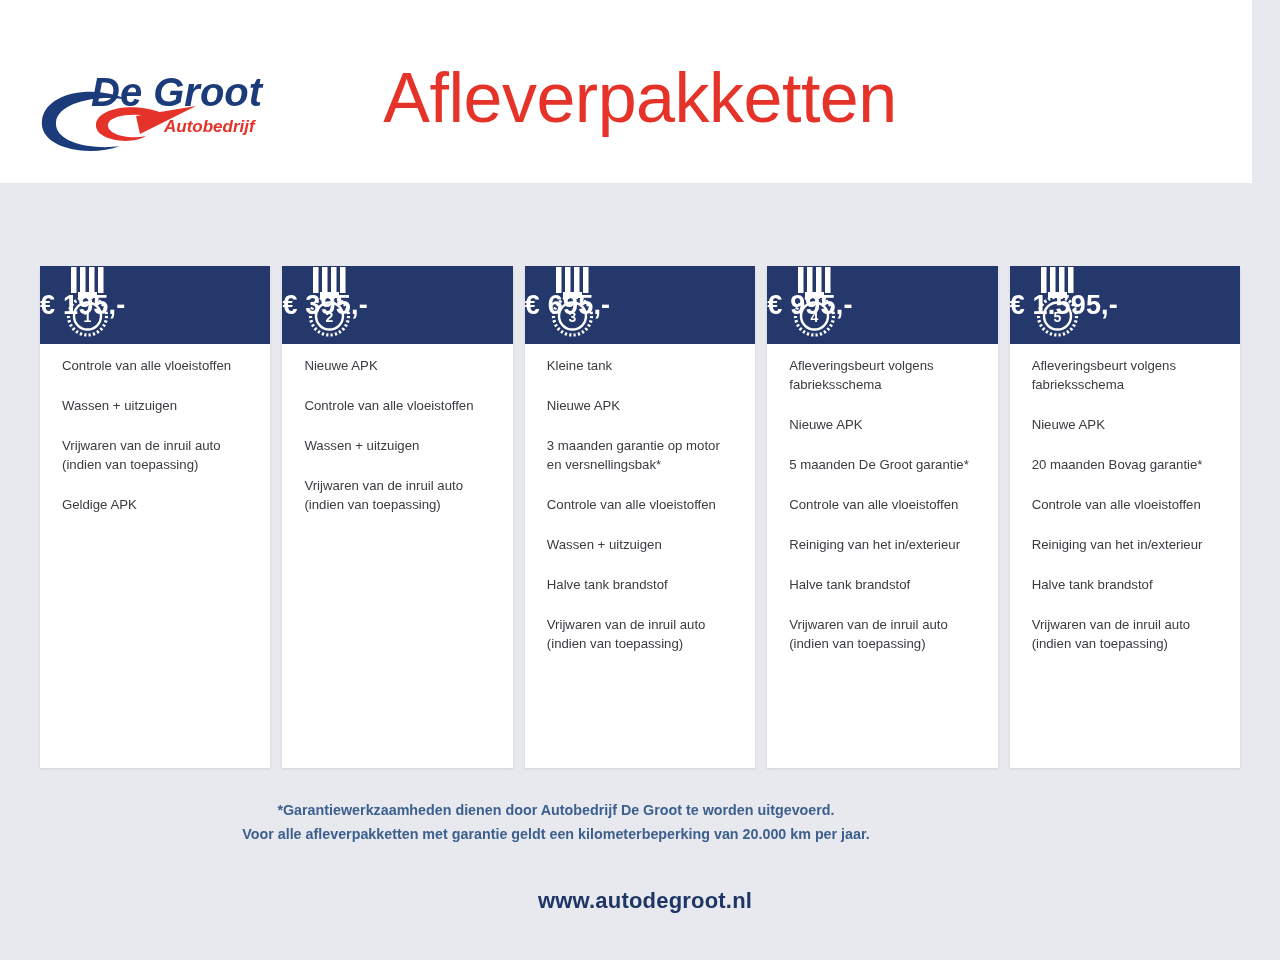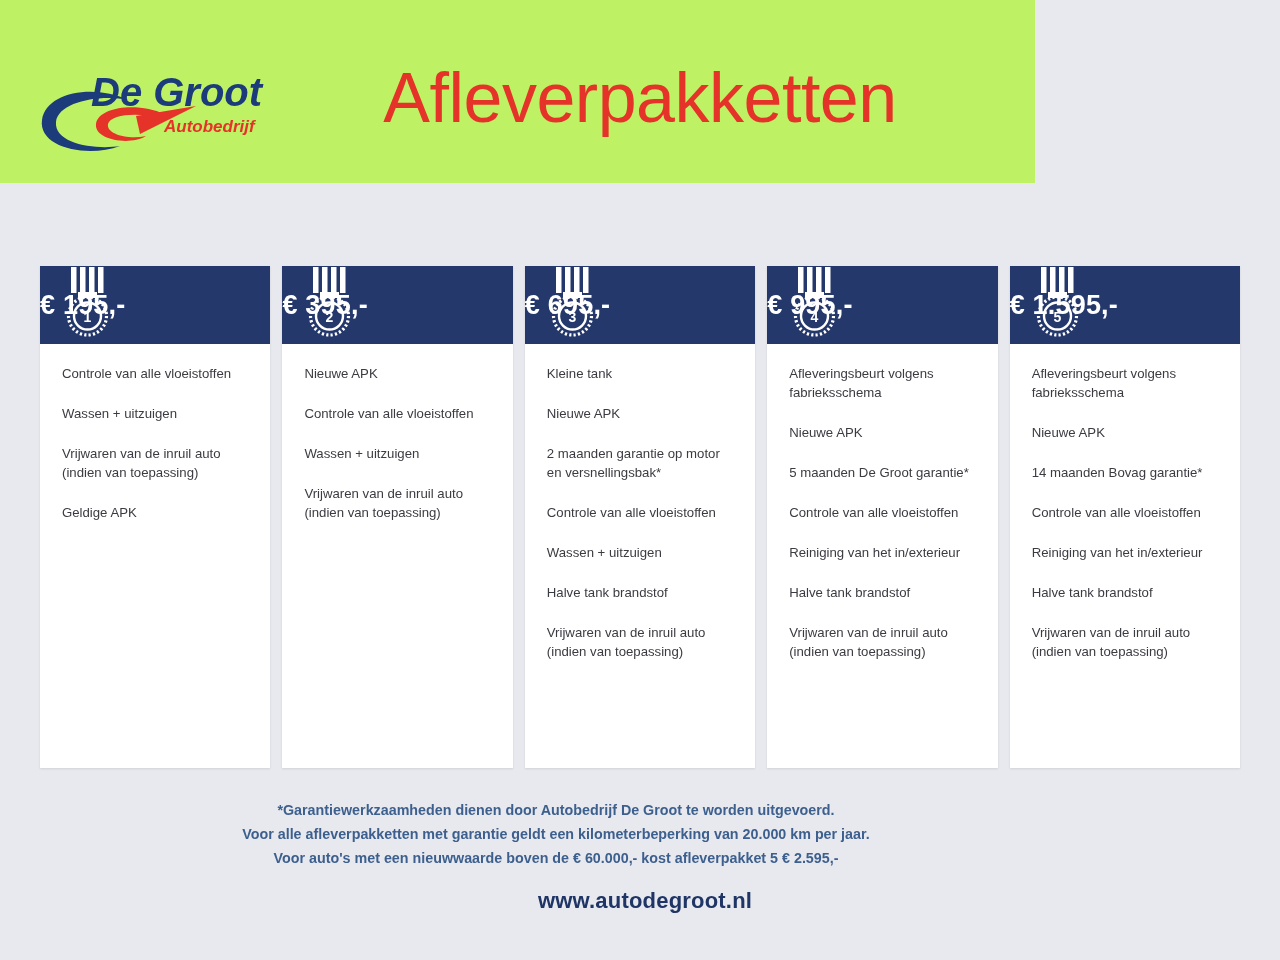--- a/index.html
+++ b/index.html
@@ -6,22 +6,22 @@
   html,body { width:1280px; height:960px; }
   body {
     font-family:"Liberation Sans", sans-serif;
     background:#e7e9ee;
     overflow:hidden;
   }
   .page { position:relative; width:1280px; height:960px; background:#e7e9ee; }
 
   
   .topband {
-    position:absolute; left:0; top:0; width:1035px; height:183px;
-    background:#bef264;
+    position:absolute; left:0; top:0; width:1252px; height:183px;
+    background:#ffffff;
   }
   .logo-wrap {
     position:absolute; left:36px; top:62px; width:260px; height:100px;
   }
   .logo-svg { display:block; }
   .main-title {
     position:absolute; left:0; top:58px; width:1280px;
     text-align:center;
     font-family:"Liberation Sans", sans-serif;
     font-size:70px; font-weight:400; color:#e63329;
@@ -42,21 +42,21 @@
     height:78px; background:#25386b; position:relative;
     display:flex; align-items:center;
   }
   .medal { position:absolute; left:18px; top:-5px; width:62px; height:82px; }
   .medal svg { display:block; }
   .price {
     width:100%; text-align:left; padding-right:8px;
     color:#ffffff; font-size:27px; font-weight:bold;
     letter-spacing:0.2px;
   }
-  .card-body { padding:20px 22px 10px 22px; flex:1; }
+  .card-body { padding:12px 22px 10px 22px; flex:1; }
   .feat {
     color:#3b3b42; font-size:13.2px; line-height:19px;
     margin-bottom:21px; white-space:pre-line;
   }
   .feat:last-child { margin-bottom:0; }
 
   
   .footnotes {
     position:absolute; left:0; top:798px; width:1112px;
     text-align:center; color:#3d5f8e; font-size:14.3px;
@@ -161,21 +161,21 @@
             <circle cx="29.5" cy="55" r="19" fill="none" stroke="#ffffff" stroke-width="3.2" stroke-dasharray="2.2 2.2"></circle>
             <circle cx="29.5" cy="55" r="13.5" fill="none" stroke="#ffffff" stroke-width="2.4"></circle>
             <text x="29.5" y="60.5" text-anchor="middle" font-family="Liberation Sans, sans-serif" font-size="14" font-weight="bold" fill="#ffffff">3</text>
           </svg>
         </div>
         <div class="price">€ 695,-</div>
       </div>
       <div class="card-body">
         <div class="feat">Kleine tank</div>
         <div class="feat">Nieuwe APK</div>
-        <div class="feat">2 maanden garantie op motor
+        <div class="feat">3 maanden garantie op motor
 en versnellingsbak*</div>
         <div class="feat">Controle van alle vloeistoffen</div>
         <div class="feat">Wassen + uitzuigen</div>
         <div class="feat">Halve tank brandstof</div>
         <div class="feat">Vrijwaren van de inruil auto
 (indien van toepassing)</div>
       </div>
     </div>
 
     <div class="card">
@@ -224,32 +224,31 @@
             <circle cx="29.5" cy="55" r="13.5" fill="none" stroke="#ffffff" stroke-width="2.4"></circle>
             <text x="29.5" y="60.5" text-anchor="middle" font-family="Liberation Sans, sans-serif" font-size="14" font-weight="bold" fill="#ffffff">5</text>
           </svg>
         </div>
         <div class="price">€ 1.595,-</div>
       </div>
       <div class="card-body">
         <div class="feat">Afleveringsbeurt volgens
 fabrieksschema</div>
         <div class="feat">Nieuwe APK</div>
-        <div class="feat">14 maanden Bovag garantie*</div>
+        <div class="feat">20 maanden Bovag garantie*</div>
         <div class="feat">Controle van alle vloeistoffen</div>
         <div class="feat">Reiniging van het in/exterieur</div>
         <div class="feat">Halve tank brandstof</div>
         <div class="feat">Vrijwaren van de inruil auto
 (indien van toepassing)</div>
       </div>
     </div>
 
   </div>
 
   <div class="footnotes">
     <div>*Garantiewerkzaamheden dienen door Autobedrijf De Groot te worden uitgevoerd.</div>
     <div>Voor alle afleverpakketten met garantie geldt een kilometerbeperking van 20.000 km per jaar.</div>
-    <div>Voor auto's met een nieuwwaarde boven de € 60.000,- kost afleverpakket 5 € 2.595,-</div>
   </div>
 
   <div class="site">www.autodegroot.nl</div>
 
 </div>
 
 </body></html>

